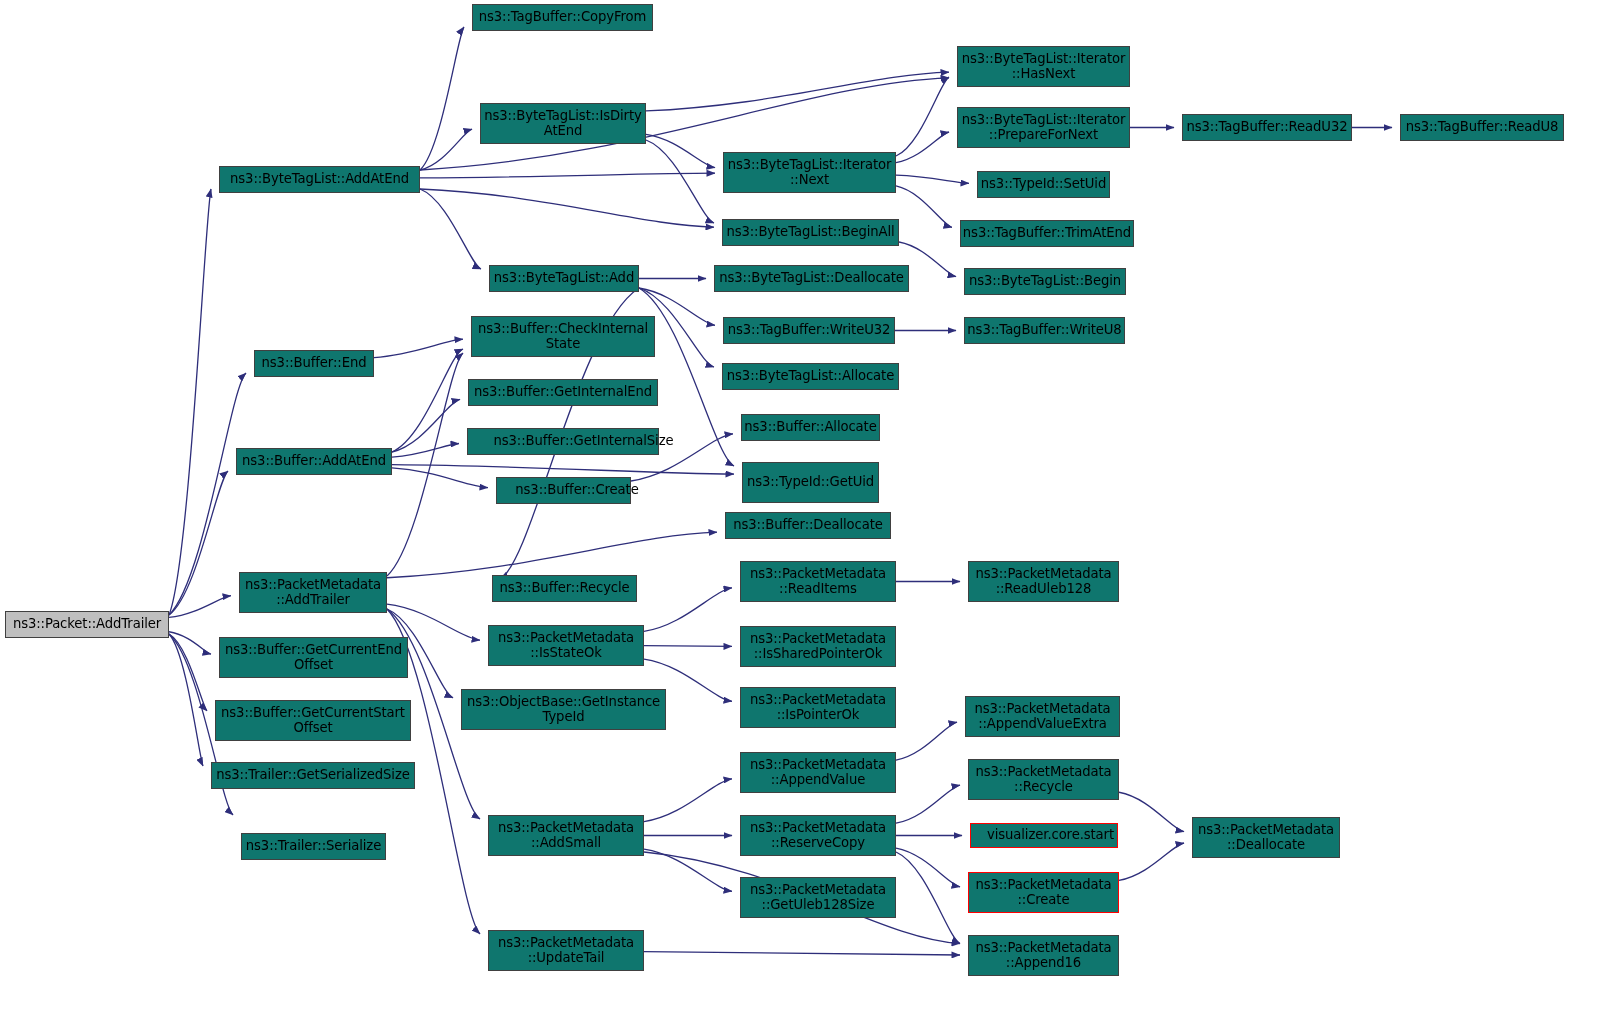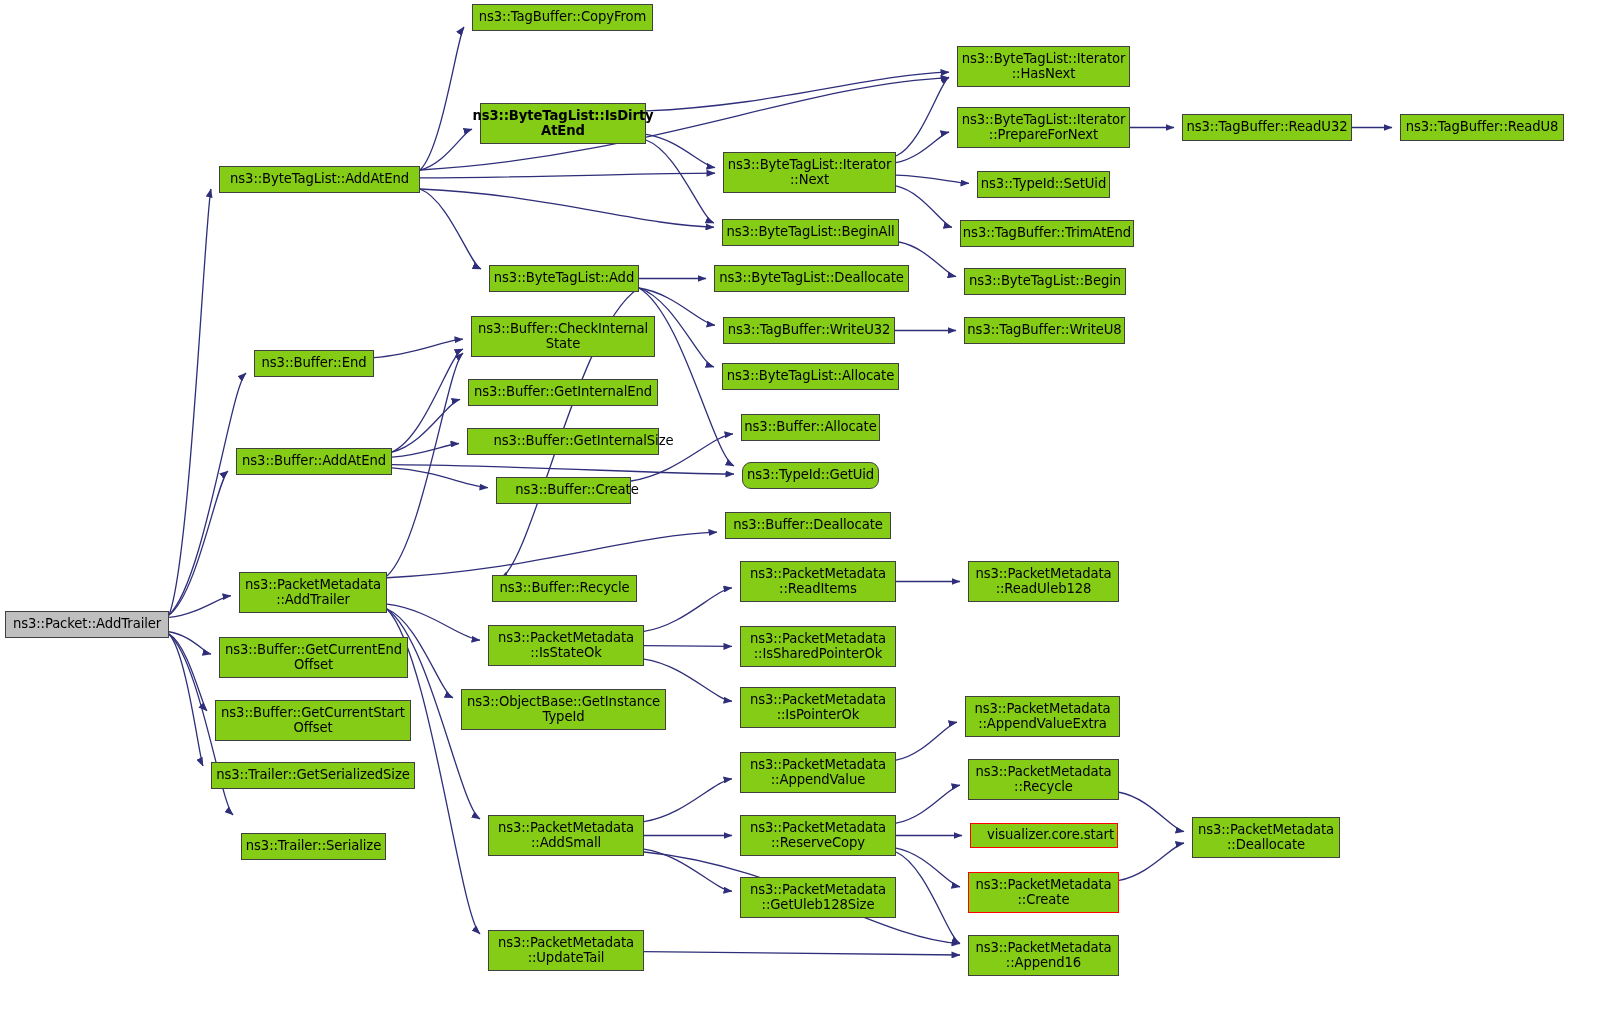--- a/index.html
+++ b/index.html
@@ -23,21 +23,21 @@
     height: 1016px;
     pointer-events: none;
   }
   .node {
     position: absolute;
     box-sizing: border-box;
     display: flex;
     align-items: center;
     justify-content: center;
     text-align: center;
-    background: #84cc16;
+    background: #0f766e;
     border: 1px solid #404040;
     color: #000000;
     font-size: 13.2px;
     line-height: 14.6px;
     letter-spacing: -0.1px;
     white-space: pre-line;
     padding: 0 3px;
   }
   .node.root {
     background: #bfbfbf;
@@ -117,21 +117,21 @@
         <path d="M 896 852 C 926.24 864.9929999999999, 947.84 938.01, 960 943.5" fill="none" stroke="#2e2e7a" stroke-width="1.3" marker-end="url(#arrow)"></path>
         <path d="M 1119 792.26 C 1149.66 797.8604799999999, 1171.56 829.3336, 1184 831.7" fill="none" stroke="#2e2e7a" stroke-width="1.3" marker-end="url(#arrow)"></path>
         <path d="M 1119 880.4 C 1149.66 875.0892, 1171.56 845.244, 1184 843" fill="none" stroke="#2e2e7a" stroke-width="1.3" marker-end="url(#arrow)"></path>
         <path d="M 644 951.6 C 780.0799999999999 952.0828, 877.28 954.796, 960 955" fill="none" stroke="#2e2e7a" stroke-width="1.3" marker-end="url(#arrow)"></path>
       </g>
   </svg>
   <div id="nodes-group">
       <div class="node root" style="left: 5px; top: 611px; width: 164px; height: 27px;">ns3::Packet::AddTrailer</div>
       <div class="node" style="left: 219px; top: 166px; width: 201px; height: 27px;">ns3::ByteTagList::AddAtEnd</div>
       <div class="node" style="left: 472px; top: 4px; width: 181px; height: 27px;">ns3::TagBuffer::CopyFrom</div>
-      <div class="node" style="left: 480px; top: 103px; width: 166px; height: 41px; font-weight: bold;">ns3::ByteTagList::IsDirty
+      <div class="node" style="left: 480px; top: 103px; width: 166px; height: 41px;">ns3::ByteTagList::IsDirty
 AtEnd</div>
       <div class="node" style="left: 957px; top: 46px; width: 173px; height: 41px;">ns3::ByteTagList::Iterator
 ::HasNext</div>
       <div class="node" style="left: 957px; top: 107px; width: 173px; height: 41px;">ns3::ByteTagList::Iterator
 ::PrepareForNext</div>
       <div class="node" style="left: 1182px; top: 114px; width: 170px; height: 27px;">ns3::TagBuffer::ReadU32</div>
       <div class="node" style="left: 1400px; top: 114px; width: 164px; height: 27px;">ns3::TagBuffer::ReadU8</div>
       <div class="node" style="left: 723px; top: 152px; width: 173px; height: 41px;">ns3::ByteTagList::Iterator
 ::Next</div>
       <div class="node" style="left: 977px; top: 171px; width: 133px; height: 27px;">ns3::TypeId::SetUid</div>
@@ -144,21 +144,21 @@
       <div class="node" style="left: 964px; top: 317px; width: 161px; height: 27px;">ns3::TagBuffer::WriteU8</div>
       <div class="node" style="left: 722px; top: 363px; width: 177px; height: 27px;">ns3::ByteTagList::Allocate</div>
       <div class="node" style="left: 471px; top: 316px; width: 184px; height: 41px;">ns3::Buffer::CheckInternal
 State</div>
       <div class="node" style="left: 254px; top: 350px; width: 120px; height: 27px;">ns3::Buffer::End</div>
       <div class="node" style="left: 468px; top: 379px; width: 190px; height: 27px;">ns3::Buffer::GetInternalEnd</div>
       <div class="node" style="left: 467px; top: 428px; width: 192px; height: 27px; padding-left: 44px;">ns3::Buffer::GetInternalSize</div>
       <div class="node" style="left: 236px; top: 448px; width: 156px; height: 27px;">ns3::Buffer::AddAtEnd</div>
       <div class="node" style="left: 496px; top: 477px; width: 135px; height: 27px; padding-left: 30px;">ns3::Buffer::Create</div>
       <div class="node" style="left: 741px; top: 414px; width: 139px; height: 27px;">ns3::Buffer::Allocate</div>
-      <div class="node" style="left: 742px; top: 462px; width: 137px; height: 27px; border-radius: 9px;">ns3::TypeId::GetUid</div>
+      <div class="node" style="left: 742px; top: 462px; width: 137px; height: 41px;">ns3::TypeId::GetUid</div>
       <div class="node" style="left: 725px; top: 512px; width: 166px; height: 27px;">ns3::Buffer::Deallocate</div>
       <div class="node" style="left: 492px; top: 575px; width: 145px; height: 27px;">ns3::Buffer::Recycle</div>
       <div class="node" style="left: 740px; top: 561px; width: 156px; height: 41px;">ns3::PacketMetadata
 ::ReadItems</div>
       <div class="node" style="left: 968px; top: 561px; width: 151px; height: 41px;">ns3::PacketMetadata
 ::ReadUleb128</div>
       <div class="node" style="left: 239px; top: 572px; width: 148px; height: 41px;">ns3::PacketMetadata
 ::AddTrailer</div>
       <div class="node" style="left: 219px; top: 637px; width: 189px; height: 41px;">ns3::Buffer::GetCurrentEnd
 Offset</div>

